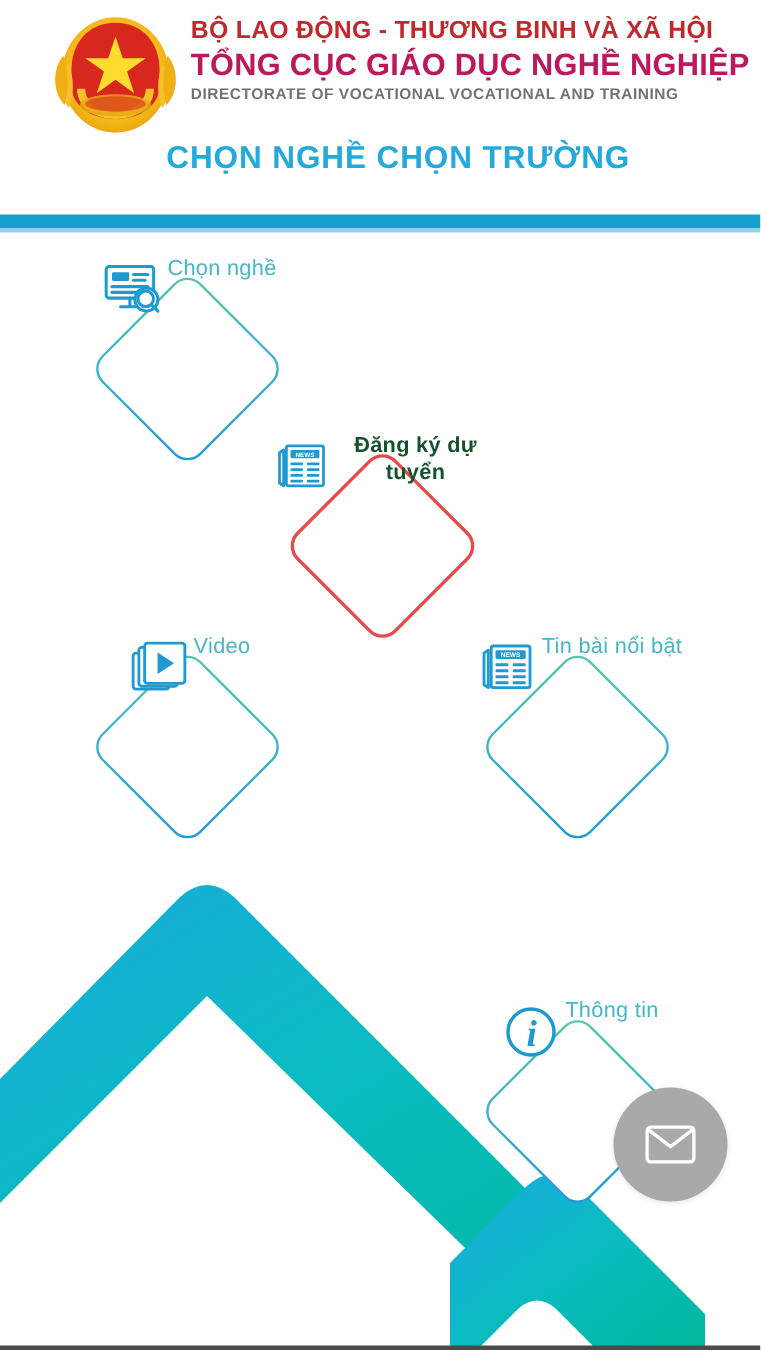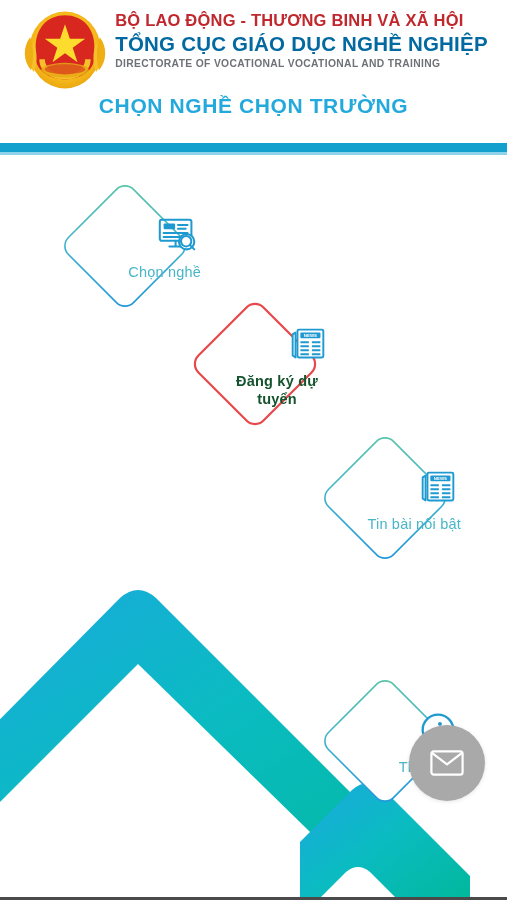--- a/index.html
+++ b/index.html
@@ -12,21 +12,21 @@
     height: 900px;
     position: relative;
     overflow: hidden;
     font-family: "Liberation Sans", sans-serif;
     -webkit-font-smoothing: antialiased;
   }
 
   
   #header {
     position: absolute;
-    left: 0; top: 0;
+    left: 12px; top: 0;
     width: 492px;
     height: 143px;
     background: #ffffff;
   }
   #brand-row {
     position: absolute;
     left: 0; top: 6px;
     width: 507px;
     height: 84px;
     display: flex;
@@ -45,21 +45,21 @@
   }
   .brand-line1 {
     color: #C0282D;
     font-size: 16.5px;
     font-weight: bold;
     letter-spacing: 0.2px;
     line-height: 21px;
     white-space: nowrap;
   }
   .brand-line2 {
-    color: #0369a1;
+    color: #be185d;
     font-size: 20.5px;
     font-weight: bold;
     letter-spacing: 0.2px;
     line-height: 25px;
     white-space: nowrap;
   }
   .brand-line3 {
     color: #6E7175;
     font-size: 10.3px;
     font-weight: bold;
@@ -118,22 +118,21 @@
     left: 0; top: 0;
     width: 152px;
     height: 152px;
   }
   .tile-inner {
     position: absolute;
     left: 0; top: 0;
     width: 152px;
     height: 152px;
     display: flex;
-    flex-direction: column;
-    align-items: flex-end;
+    align-items: flex-start;
     justify-content: center;
   }
   .tile-icon {
     width: 46px;
     height: 46px;
     display: block;
     margin-bottom: 5px;
   }
   .tile-label {
     color: #47B6C6;
@@ -297,20 +296,36 @@
           <rect x="16" y="29.4" width="9" height="2.1" rx="0.6"></rect>
           <rect x="28" y="29.4" width="9" height="2.1" rx="0.6"></rect>
           <rect x="16" y="33.6" width="9" height="2.1" rx="0.6"></rect>
           <rect x="28" y="33.6" width="9" height="2.1" rx="0.6"></rect>
         </g>
       </svg>
       <div class="tile-label">Đăng ký dự tuyển</div>
     </div>
   </div>
 
+  <div class="tile" id="tile-video">
+    <svg class="diamond-frame" viewBox="0 0 152 152">
+      <rect x="30" y="30" width="92" height="92" rx="12" ry="12" transform="rotate(45 76 76)" fill="#ffffff" stroke="url(#tileGrad)" stroke-width="1.6"></rect>
+    </svg>
+    <div class="tile-inner">
+      <svg class="tile-icon" viewBox="0 0 48 48">
+        <g fill="none" stroke="#1E9AD0" stroke-width="2" stroke-linejoin="round">
+          <rect x="6" y="14" width="25" height="25" rx="2" fill="#ffffff"></rect>
+          <rect x="10" y="10" width="27" height="27" rx="2" fill="#ffffff"></rect>
+          <rect x="14" y="7" width="28" height="28" rx="2" fill="#ffffff"></rect>
+        </g>
+        <polygon points="23,13.5 34.5,21 23,28.5" fill="#1E9AD0"></polygon>
+      </svg>
+      <div class="tile-label">Video</div>
+    </div>
+  </div>
 
   <div class="tile" id="tile-tin-bai">
     <svg class="diamond-frame" viewBox="0 0 152 152">
       <rect x="30" y="30" width="92" height="92" rx="12" ry="12" transform="rotate(45 76 76)" fill="#ffffff" stroke="url(#tileGrad)" stroke-width="1.6"></rect>
     </svg>
     <div class="tile-inner">
       <svg class="tile-icon" viewBox="0 0 48 48">
         <g stroke="#1E9AD0" stroke-width="2" fill="none" stroke-linejoin="round">
           <path d="M8 14 L11 12 L11 38 L8 36 Z" fill="#ffffff"></path>
           <rect x="13" y="9" width="27" height="29" rx="1.5" fill="#ffffff"></rect>

